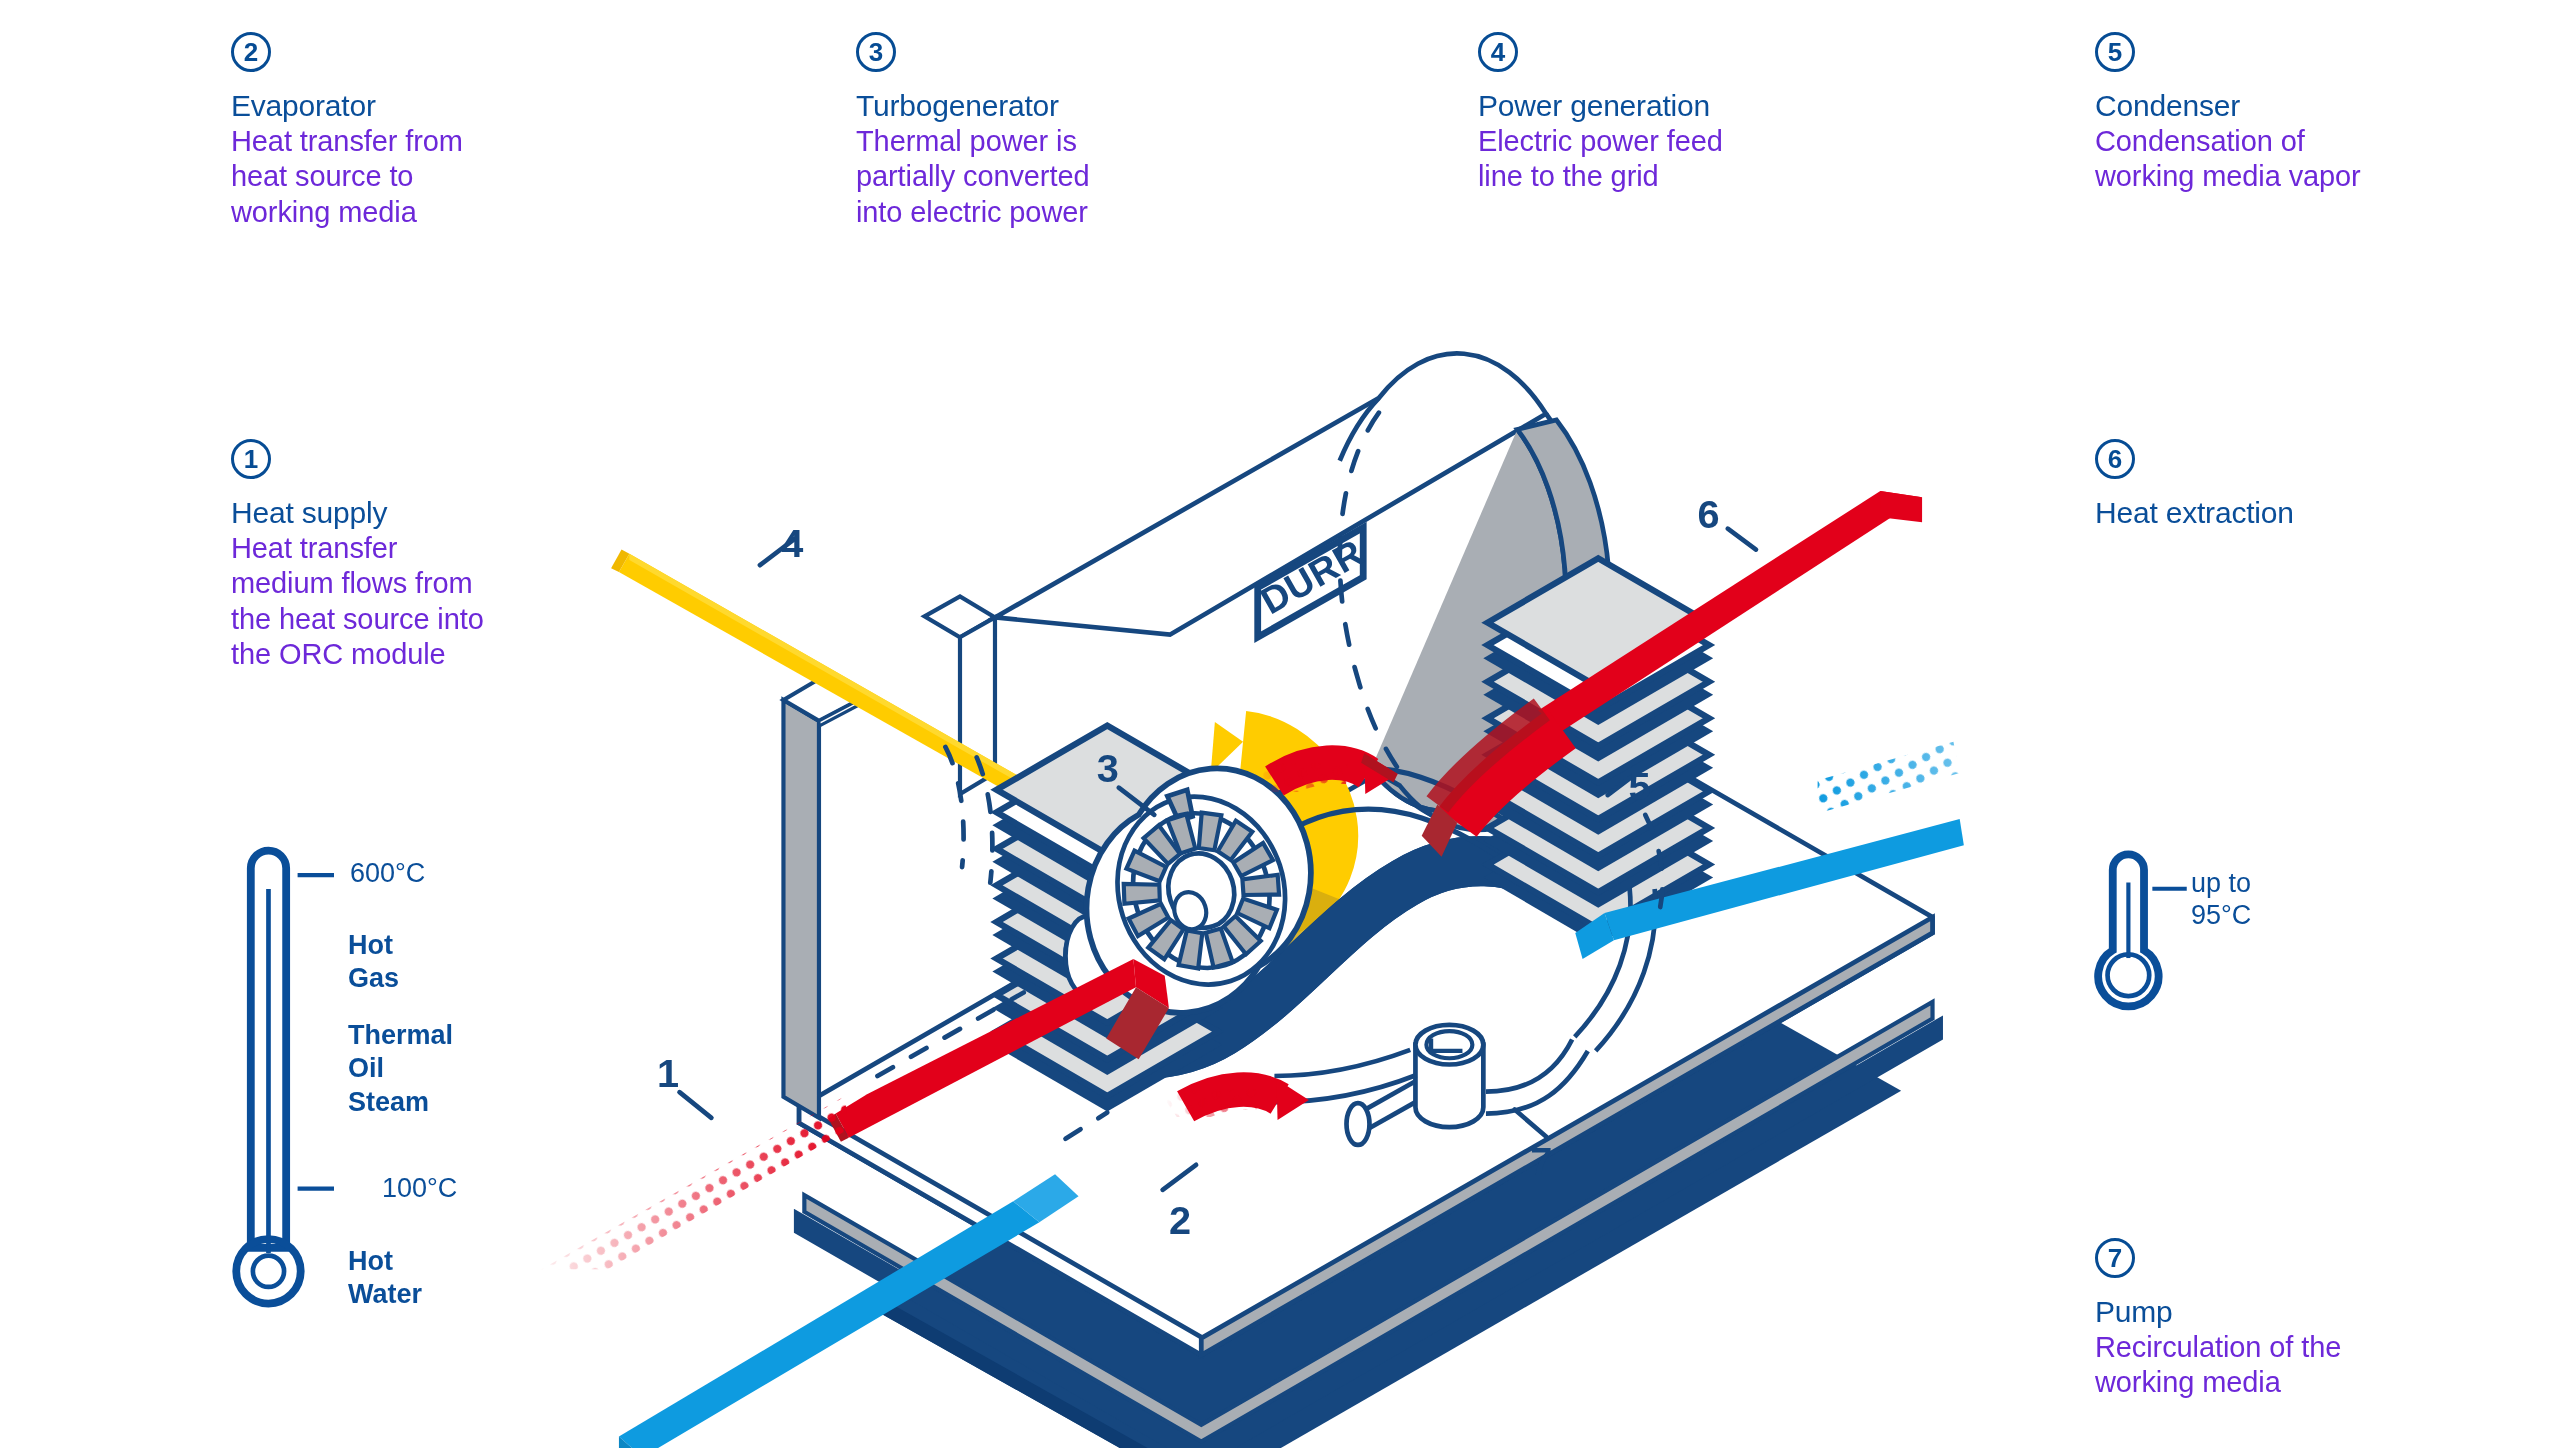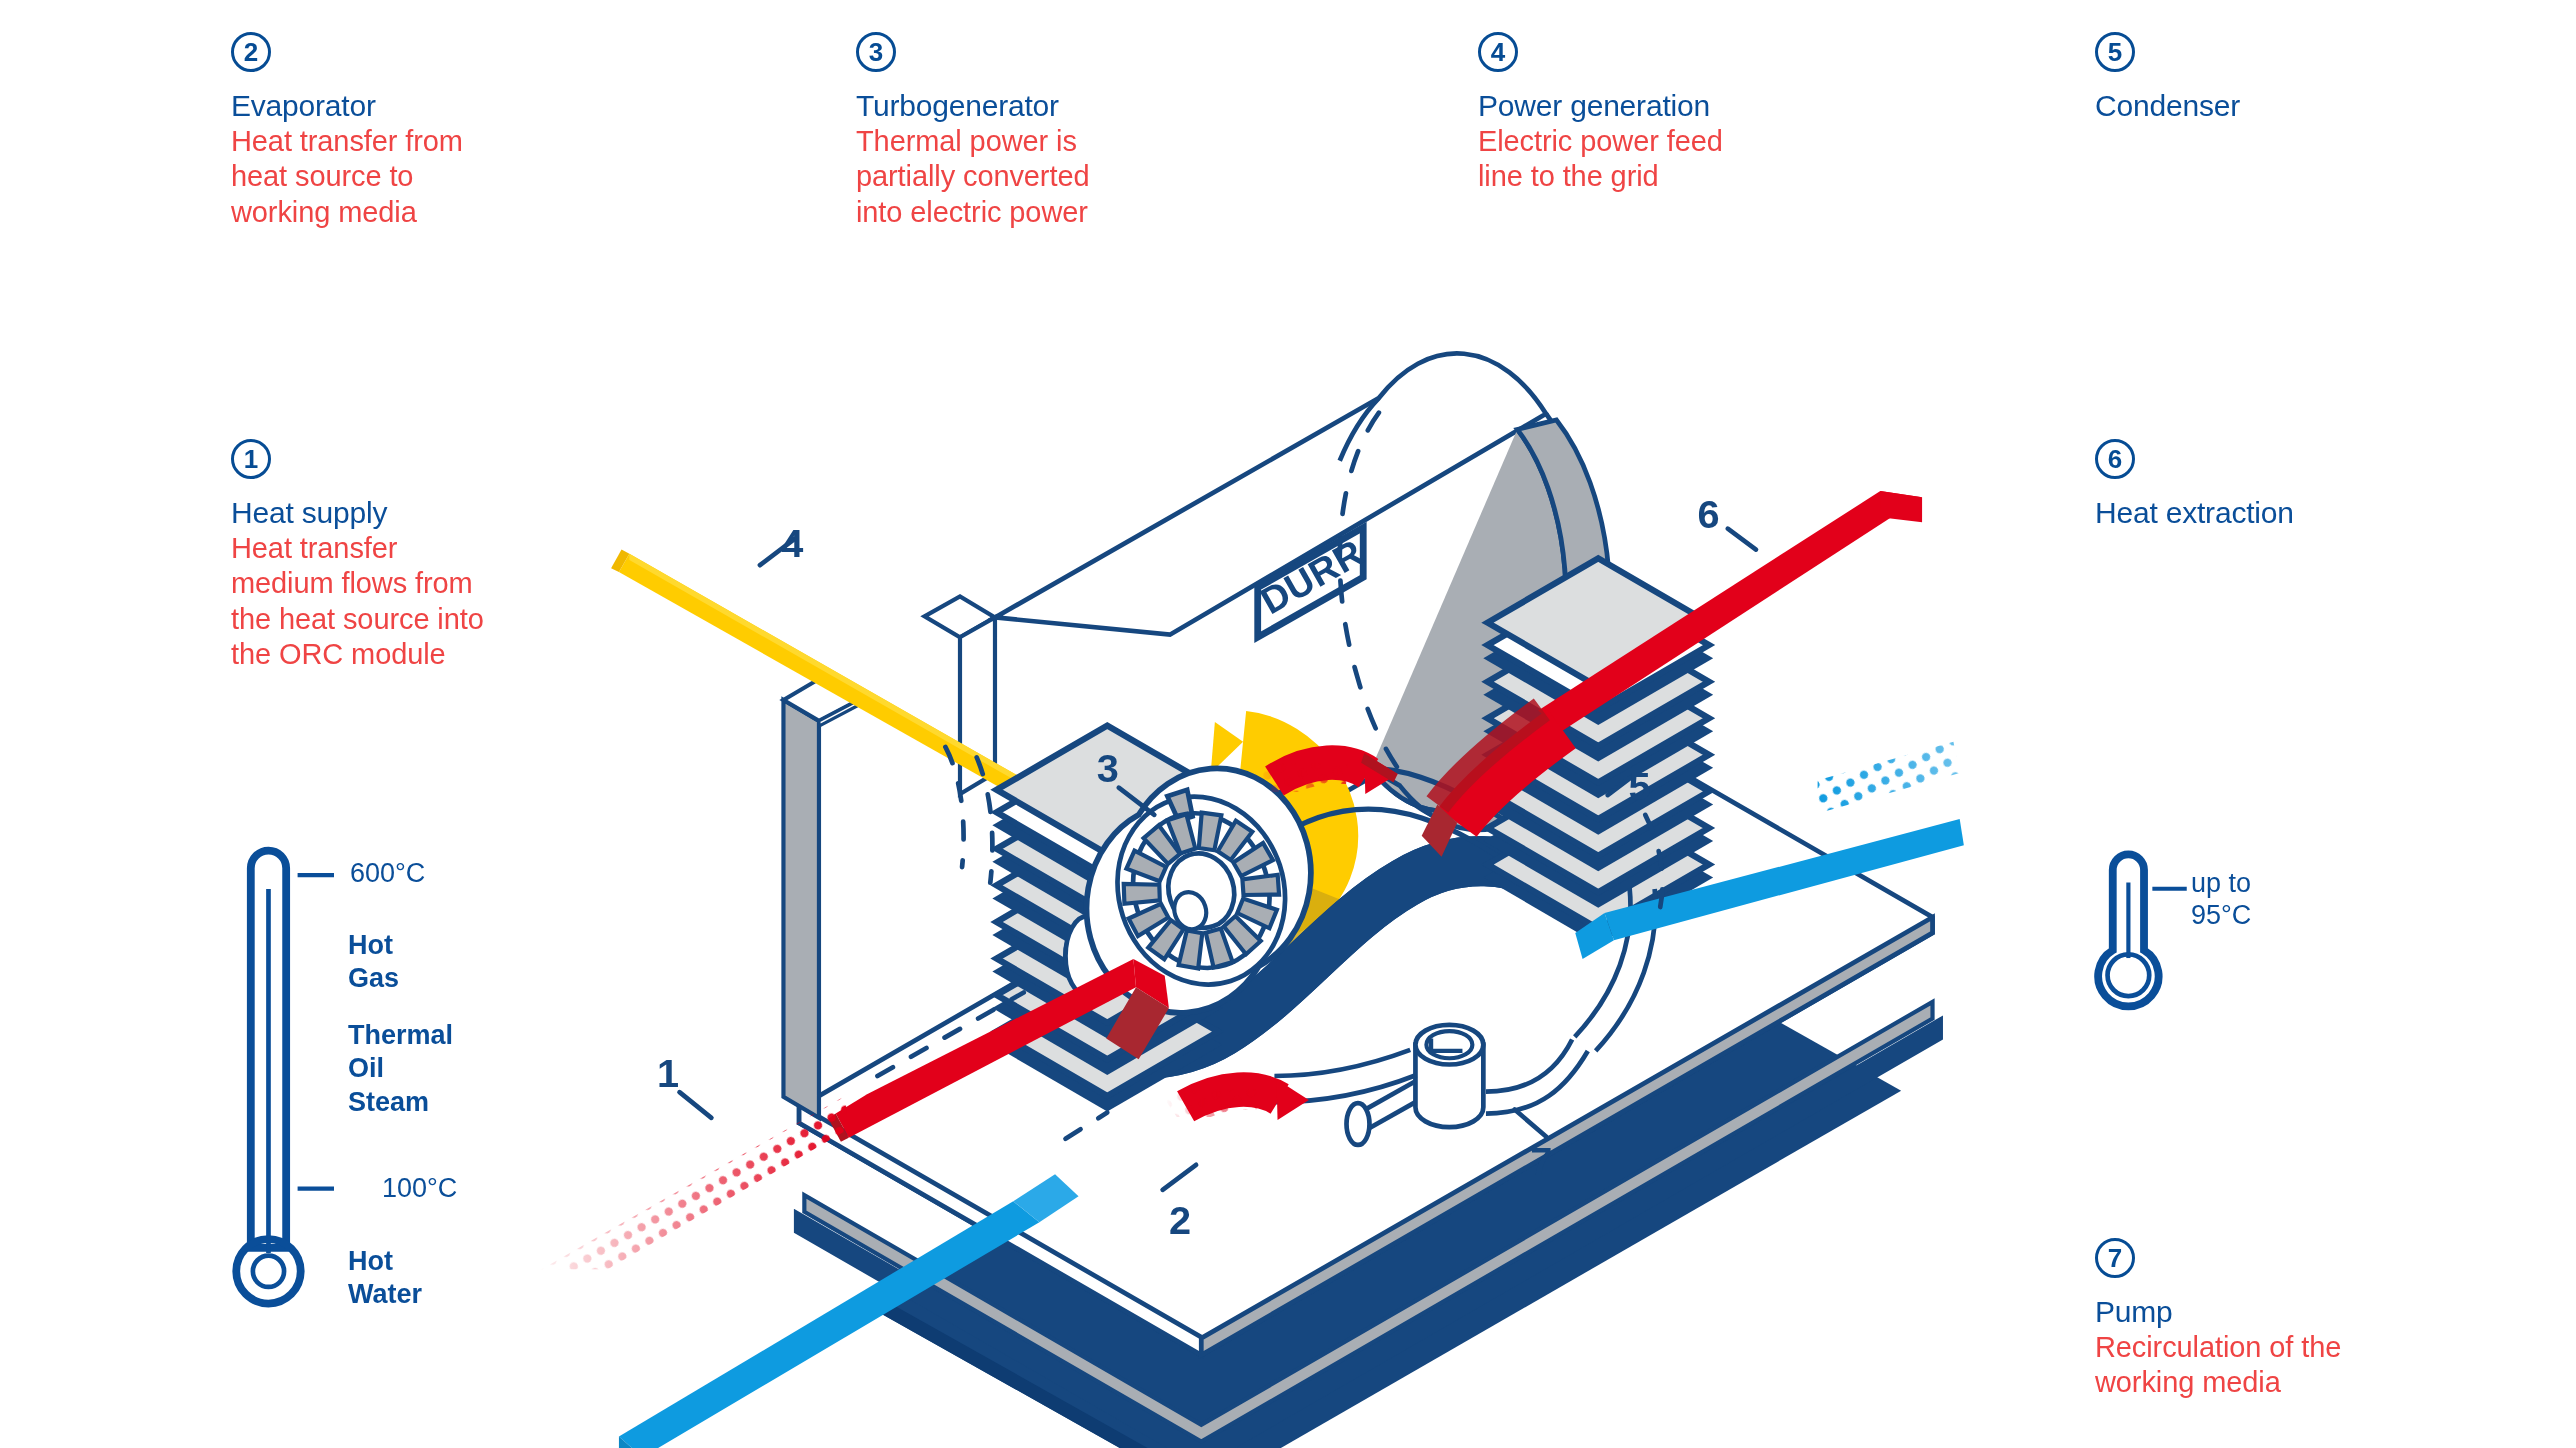--- a/index.html
+++ b/index.html
@@ -14,21 +14,21 @@
     display:flex;align-items:center;justify-content:center;
     font-size:26px;font-weight:700;color:#064C94;
     font-family:"Liberation Sans", sans-serif;line-height:1;
     box-sizing:border-box;
   }
   .c-title{
     font-size:30px;font-weight:400;color:#0A4E99;margin-top:18px;
     line-height:1.06;letter-spacing:-0.2px;white-space:pre-line;
   }
   .c-body{
-    font-size:29px;color:#ef4444;line-height:1.22;margin-top:2.1px;
+    font-size:29px;color:#6d28d9;line-height:1.22;margin-top:2.1px;
     white-space:pre-line;letter-spacing:-0.1px;
   }
   .therm-label{
     position:absolute;color:#0A4E99;font-size:27px;line-height:1.24;
     white-space:pre-line;
   }
   .therm-label.bold{font-weight:700;}
   svg{display:block;}
   .iso-wrap{position:absolute;left:0;top:0;}
 </style>
@@ -54,20 +54,22 @@
 <div class="callout" style="left:1478px;top:32px;width:345px;">
   <div class="num-badge">4</div>
   <div class="c-title">Power generation</div>
   <div class="c-body">Electric power feed
 line to the grid</div>
 </div>
 
 <div class="callout" style="left:2095px;top:32px;width:355px;">
   <div class="num-badge">5</div>
   <div class="c-title">Condenser</div>
+  <div class="c-body">Condensation of
+working media vapor</div>
 </div>
 
 <div class="callout" style="left:231px;top:439px;width:334px;">
   <div class="num-badge">1</div>
   <div class="c-title">Heat supply</div>
   <div class="c-body">Heat transfer
 medium flows from
 the heat source into
 the ORC module</div>
 </div>

